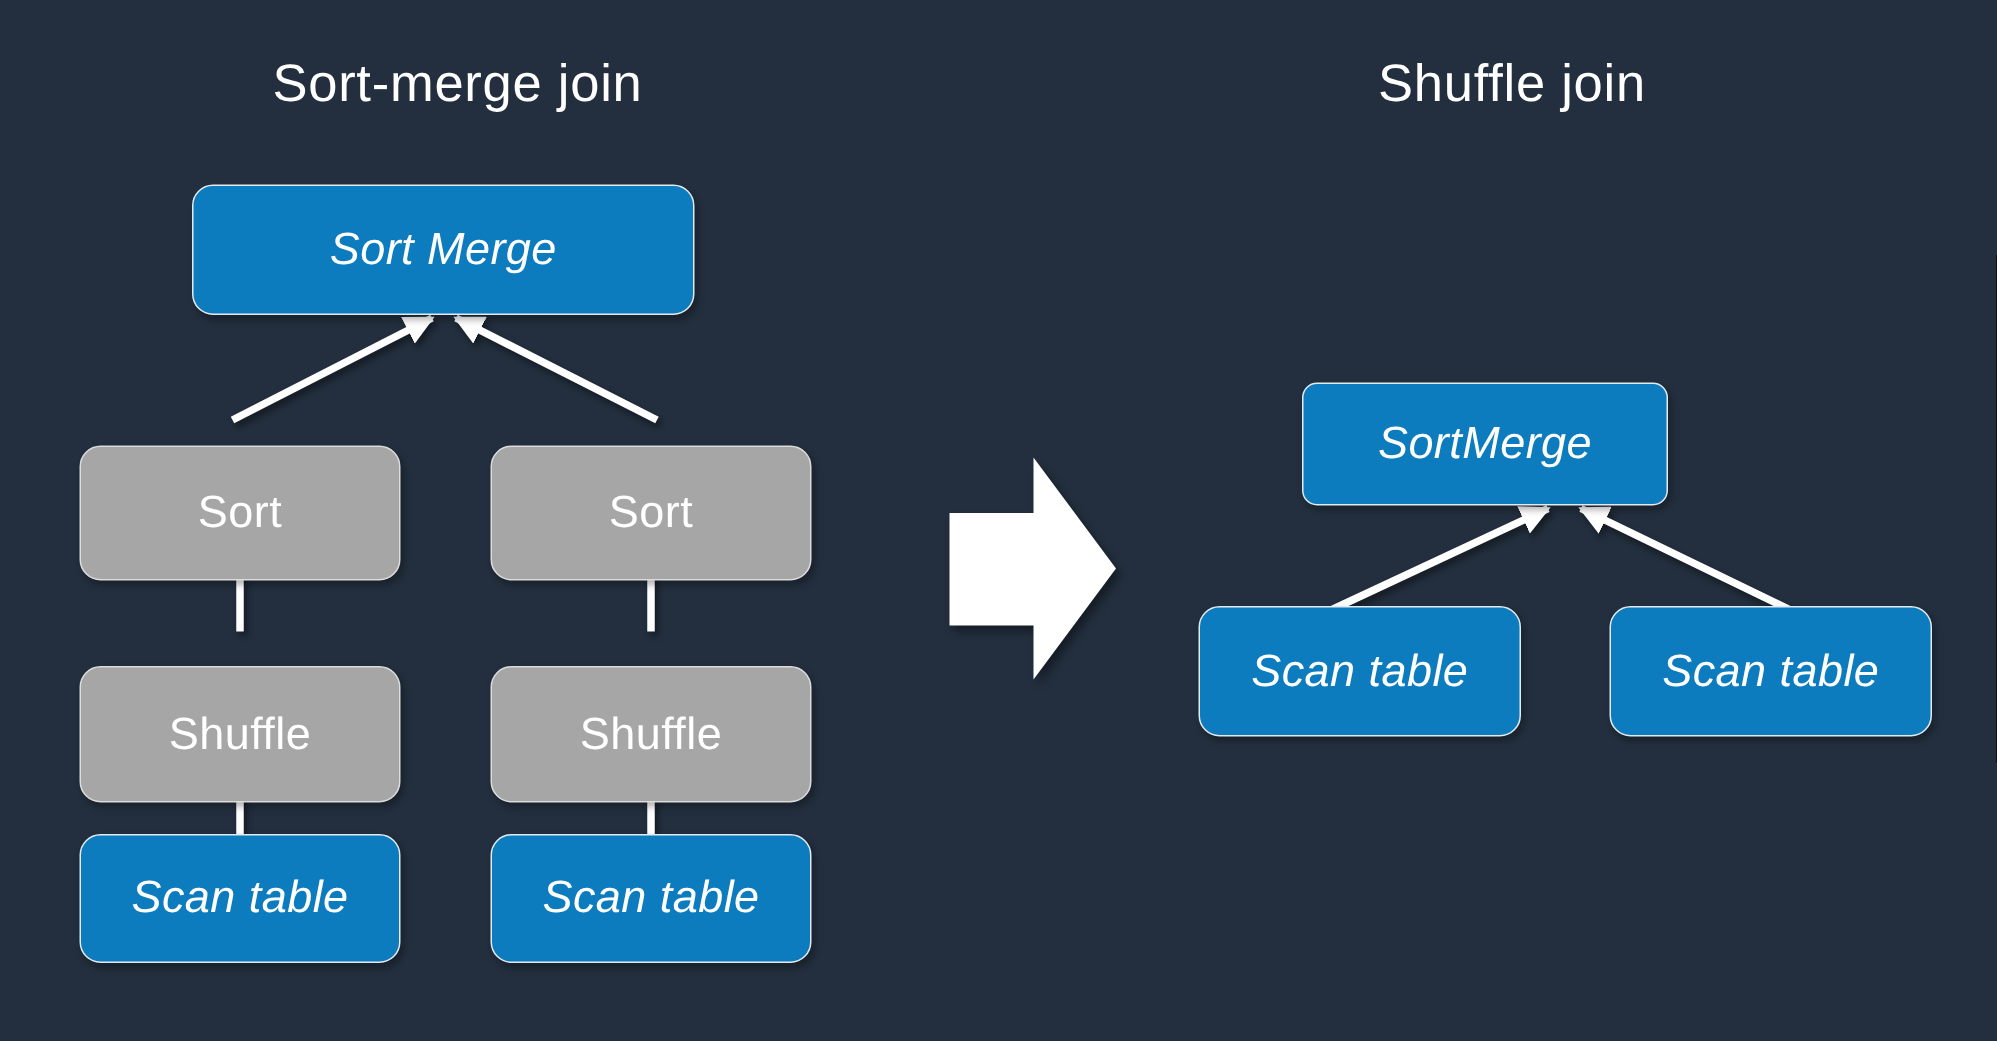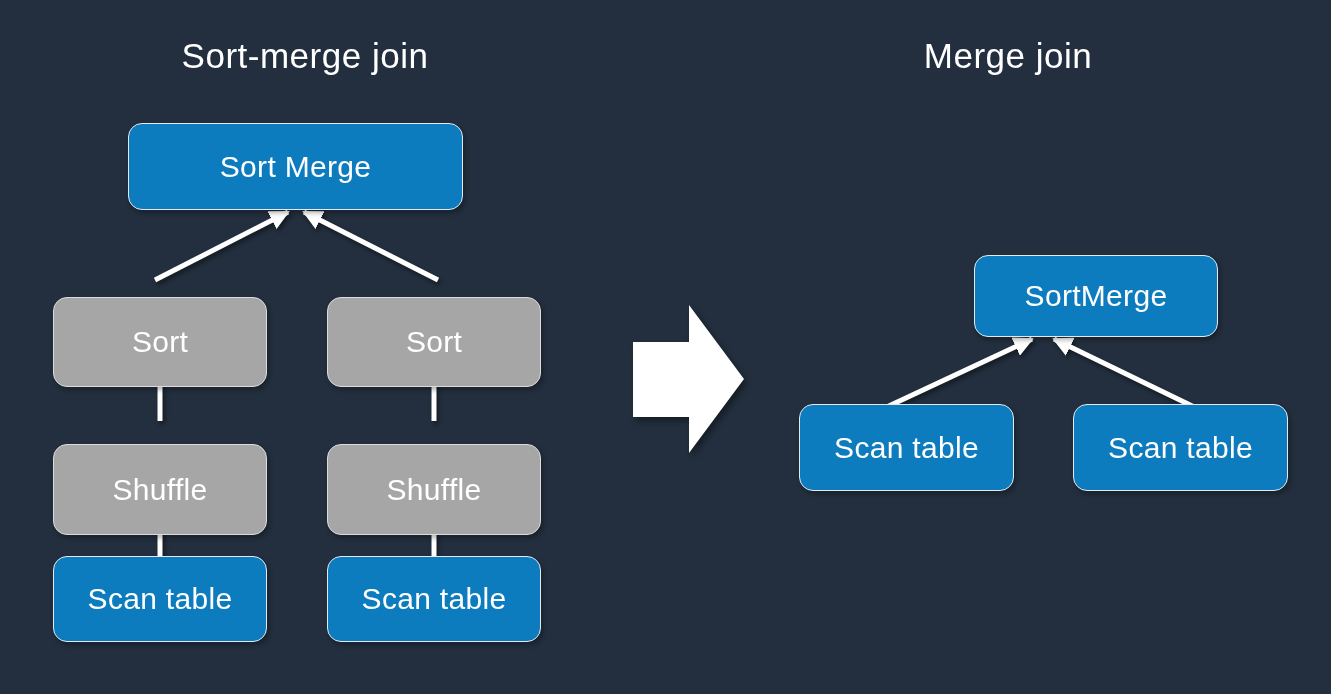--- a/index.html
+++ b/index.html
@@ -17,33 +17,33 @@
     position:absolute;color:var(--text);font-size:35px;font-weight:400;
     text-align:center;letter-spacing:.5px;
   }
   .title-left{left:55px;top:36px;width:500px;}
   .title-right{left:758px;top:36px;width:500px;}
   .node{
     position:absolute;border-radius:14px;display:flex;align-items:center;
     justify-content:center;color:var(--text);font-size:30px;font-weight:400;
     letter-spacing:.3px;box-shadow:2px 3px 5px rgba(0,0,0,.3);
   }
-  .node.blue{background:var(--node-blue);border:1.5px solid #E3EAF1;}
+  .node.blue{background:var(--node-blue);border:1.5px solid #E3EAF1;font-style:italic;}
   .node.gray{background:var(--node-gray);border:1.5px solid #DCDCDC;margin-top:28px;}
 
   
   .n-sortmerge-l{left:128px;top:123px;width:335px;height:87px;}
   .n-sort-a{left:53px;top:269px;width:214px;height:90px;}
   .n-sort-b{left:327px;top:269px;width:214px;height:90px;}
   .n-shuffle-a{left:53px;top:416px;width:214px;height:91px;}
   .n-shuffle-b{left:327px;top:416px;width:214px;height:91px;}
   .n-scan-a{left:53px;top:556px;width:214px;height:86px;}
   .n-scan-b{left:327px;top:556px;width:214px;height:86px;}
   
-  .n-sortmerge-r{left:974px;top:255px;width:244px;height:82px;}
+  .n-sortmerge-r{left:868px;top:255px;width:244px;height:82px;border-radius:10px;}
   .n-scan-c{left:799px;top:404px;width:215px;height:87px;}
   .n-scan-d{left:1073px;top:404px;width:215px;height:87px;}
 
   svg.connectors{position:absolute;left:0;top:0;width:1331px;height:694px;
     pointer-events:none;}
   .shaft{stroke:var(--arrow);stroke-width:5;fill:none;
     filter:drop-shadow(2px 3px 2px rgba(0,0,0,.45));}
   .arrowhead-fill{fill:var(--arrow);}
   .block-arrow{fill:var(--arrow);
     filter:drop-shadow(3px 4px 3px rgba(0,0,0,.4));}
@@ -69,21 +69,21 @@
     <line class="shaft" x1="160" y1="566" x2="160" y2="503" marker-end="url(#ah)"></line>
     <line class="shaft" x1="434" y1="566" x2="434" y2="503" marker-end="url(#ah)"></line>
 
     <line class="shaft" x1="861" y1="419" x2="1032" y2="339" marker-end="url(#ah)"></line>
     <line class="shaft" x1="1219" y1="419" x2="1054" y2="339" marker-end="url(#ah)"></line>
 
     <polygon class="block-arrow" points="633,342 689,342 689,305 744,379 689,453 689,417 633,417"></polygon>
   </svg>
 
   <div class="title title-left">Sort-merge join</div>
-  <div class="title title-right">Merge join</div>
+  <div class="title title-right">Shuffle join</div>
 
   <div class="node blue n-sortmerge-l">Sort Merge</div>
   <div class="node gray n-sort-a">Sort</div>
   <div class="node gray n-sort-b">Sort</div>
   <div class="node gray n-shuffle-a">Shuffle</div>
   <div class="node gray n-shuffle-b">Shuffle</div>
   <div class="node blue n-scan-a">Scan table</div>
   <div class="node blue n-scan-b">Scan table</div>
 
   <div class="node blue n-sortmerge-r">SortMerge</div>

